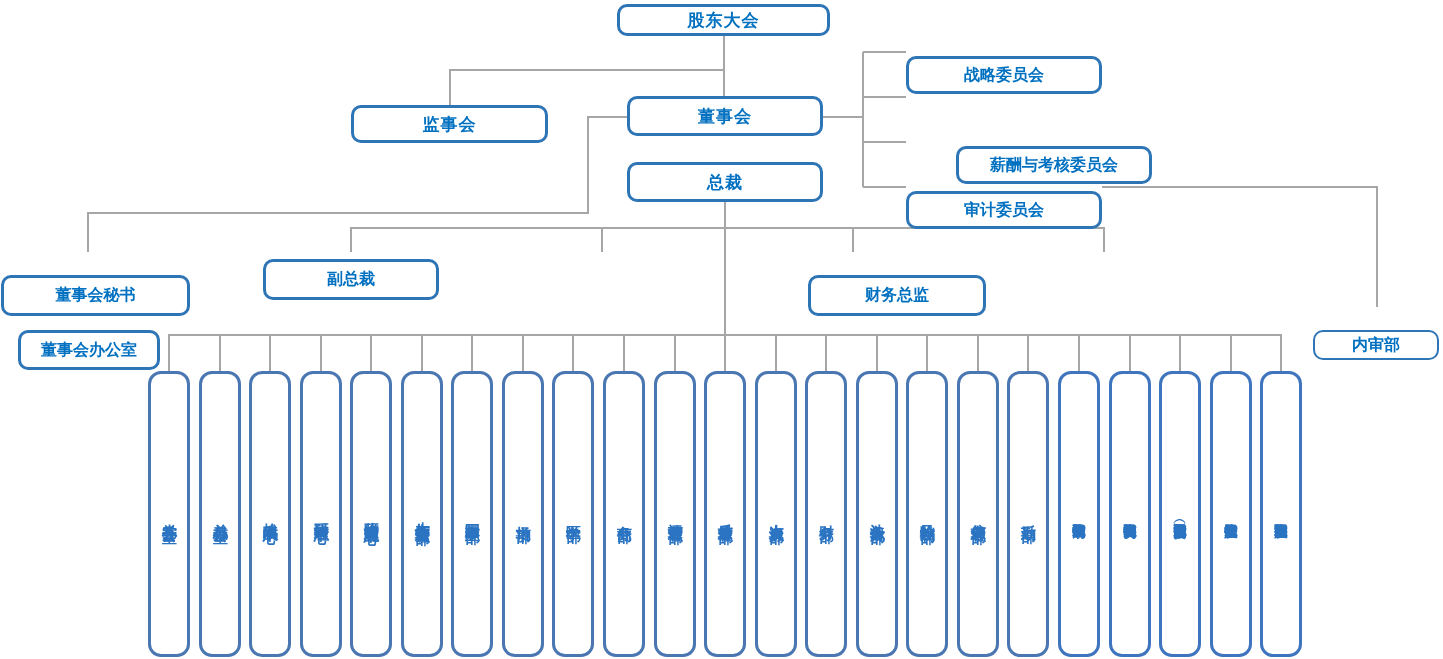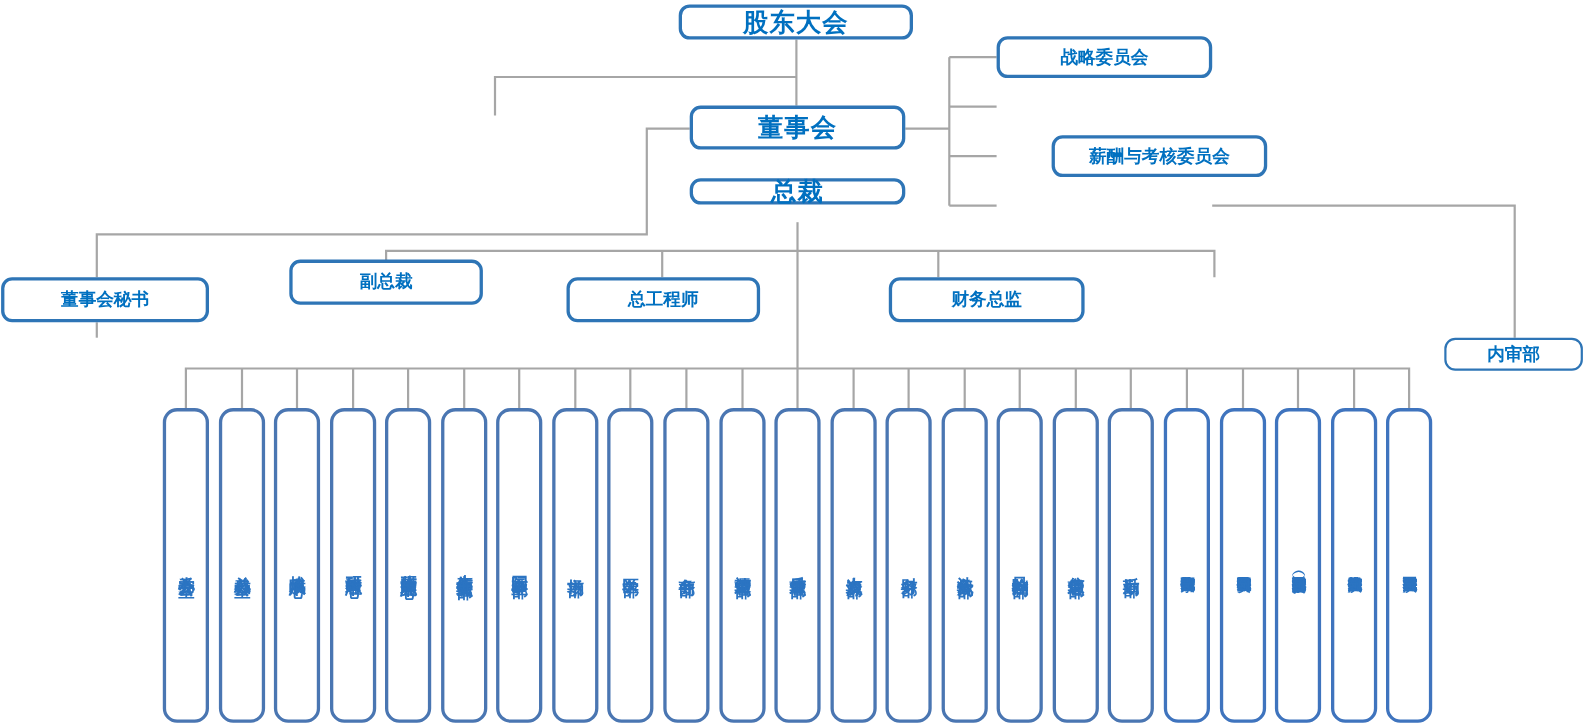--- a/index.html
+++ b/index.html
@@ -5,24 +5,24 @@
   html,body{margin:0;padding:0;background:#fff;}
   #stage{
     position:relative;width:1443px;height:659px;background:#fff;overflow:hidden;
     font-family:"DejaVu Sans","Liberation Sans",sans-serif;
   }
   #lines{position:absolute;left:0;top:0;z-index:0;}
   .node{
     position:absolute;z-index:1;box-sizing:border-box;background:#fff;
     border:3px solid #2E75B6;border-radius:10px;
     display:flex;align-items:center;justify-content:center;
-    color:#0070C0;font-weight:bold;font-size:23px;letter-spacing:1px;
+    color:#0070C0;font-weight:bold;font-size:17px;letter-spacing:1px;
     text-align:center;white-space:nowrap;
   }
-  .node.small{font-size:16px;letter-spacing:0;}
+  .node.small{font-size:16px;letter-spacing:0;margin-top:23px;}
   .vbox{
     position:absolute;z-index:1;box-sizing:border-box;background:#fff;
     top:371px;width:42px;height:286px;
     border:3px solid #4A76B2;border-radius:13px;
     display:flex;align-items:center;justify-content:center;
     color:#2B74C2;font-weight:bold;font-size:15px;
     writing-mode:vertical-rl;text-orientation:upright;
     line-height:1.0;letter-spacing:1px;text-align:center;
   }
   .vbox.sub{border-color:#3F74BE;font-size:13px;letter-spacing:0;}
@@ -76,35 +76,37 @@
     <path d="M978,335 V371"></path>
       <path d="M1028,335 V371"></path>
       <path d="M1079,335 V371"></path>
     <path d="M1130,335 V371"></path>
       <path d="M1180,335 V371"></path>
       <path d="M1231,335 V371"></path>
   </svg>
 
   <div class="node" style="left:617px;top:4px;width:213px;height:32px">股东大会</div>
 
+  <div class="node" style="left:351px;top:105px;width:197px;height:38px">监事会</div>
 
   <div class="node" style="left:627px;top:96px;width:196px;height:40px">董事会</div>
 
-  <div class="node" style="left:627px;top:162px;width:196px;height:24px">总裁</div>
+  <div class="node" style="left:627px;top:162px;width:196px;height:40px">总裁</div>
 
   <div class="node small" style="left:906px;top:33px;width:196px;height:38px">战略委员会</div>
   <div class="node small" style="left:956px;top:123px;width:196px;height:38px">薪酬与考核委员会</div>
+  <div class="node small" style="left:906px;top:168px;width:196px;height:38px">审计委员会</div>
 
   <div class="node small" style="left:1313px;top:307px;width:126px;height:30px;border-width:2px">内审部</div>
 
   <div class="node small" style="left:1px;top:252px;width:189px;height:41px">董事会秘书</div>
   <div class="node small" style="left:263px;top:236px;width:176px;height:41px">副总裁</div>
-  <div class="node small" style="left:515px;top:252px;width:176px;height:41px">总工程师</div>
   <div class="node small" style="left:808px;top:252px;width:178px;height:41px">财务总监</div>
 
+  <div class="node small" style="left:18px;top:307px;width:142px;height:40px">董事会办公室</div>
 
   <div class="vbox" style="left:148px">党委办公室</div>
   <div class="vbox" style="left:199px">总裁办公室</div>
   <div class="vbox" style="left:249px">战略发展中心</div>
   <div class="vbox" style="left:300px">科研管理中心</div>
   <div class="vbox" style="left:350px">临床研究管理中心</div>
   <div class="vbox" style="left:401px">生产与安全管理部</div>
   <div class="vbox" style="left:451px">国际事业部</div>
   <div class="vbox" style="left:502px">市场部</div>
   <div class="vbox" style="left:552px">医学部</div>

